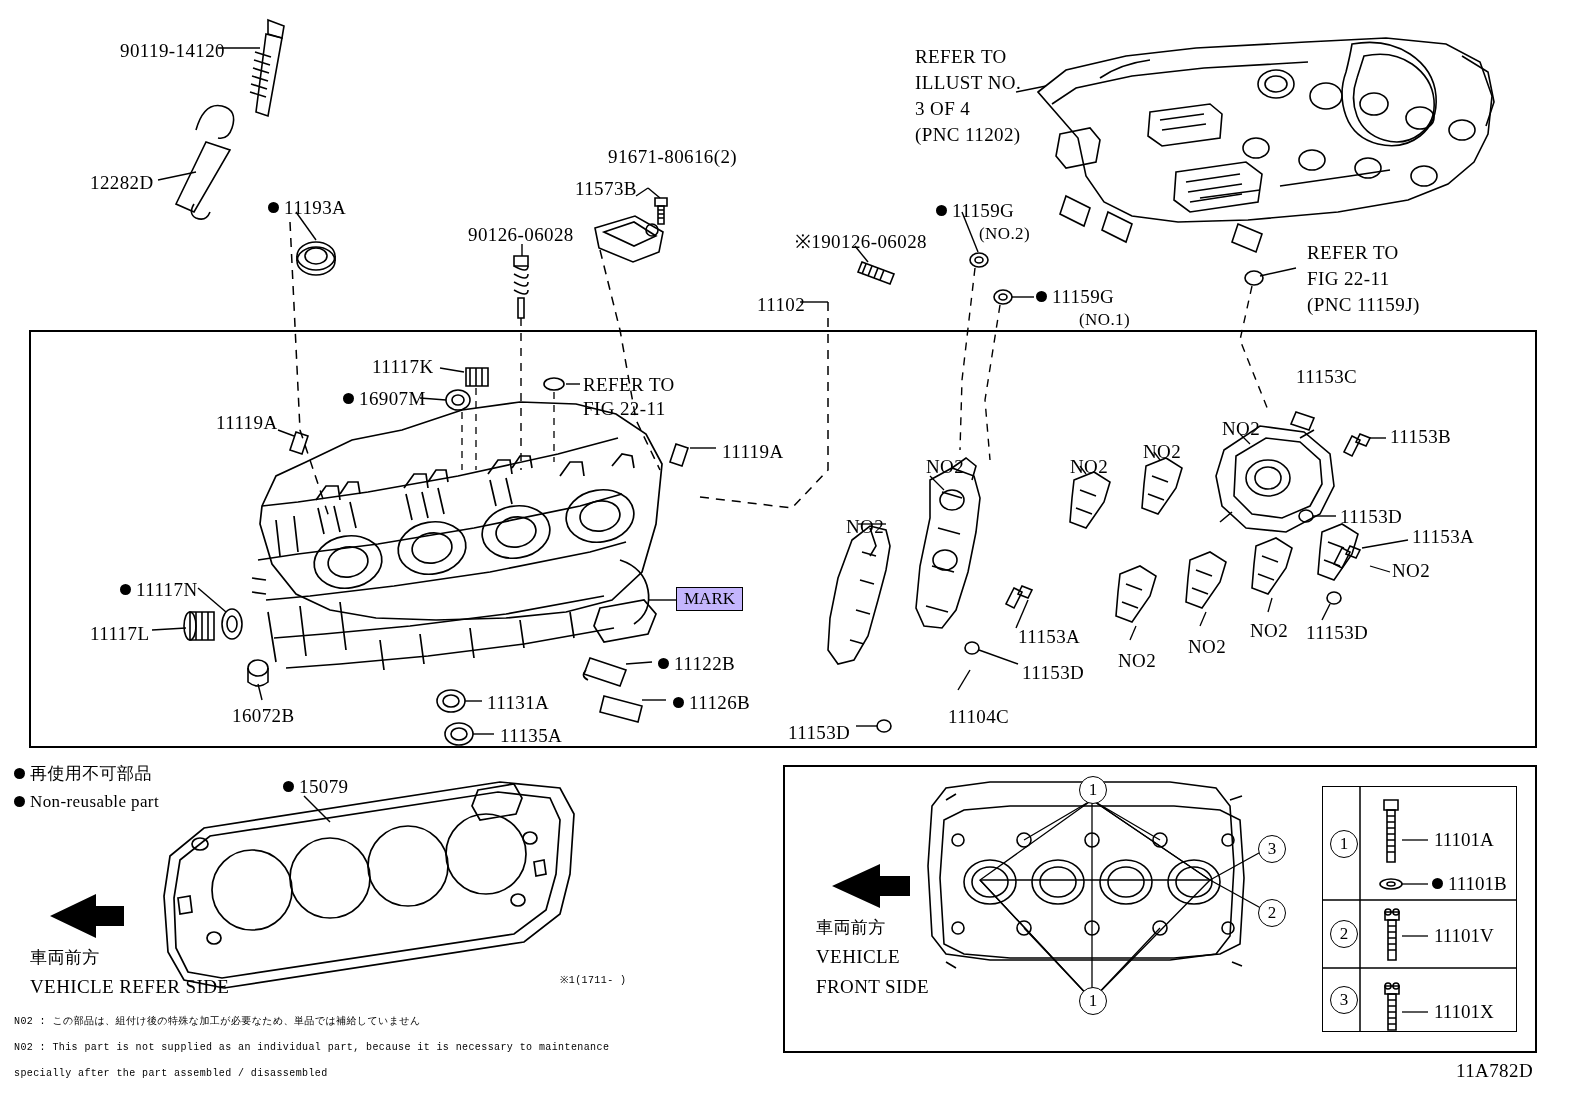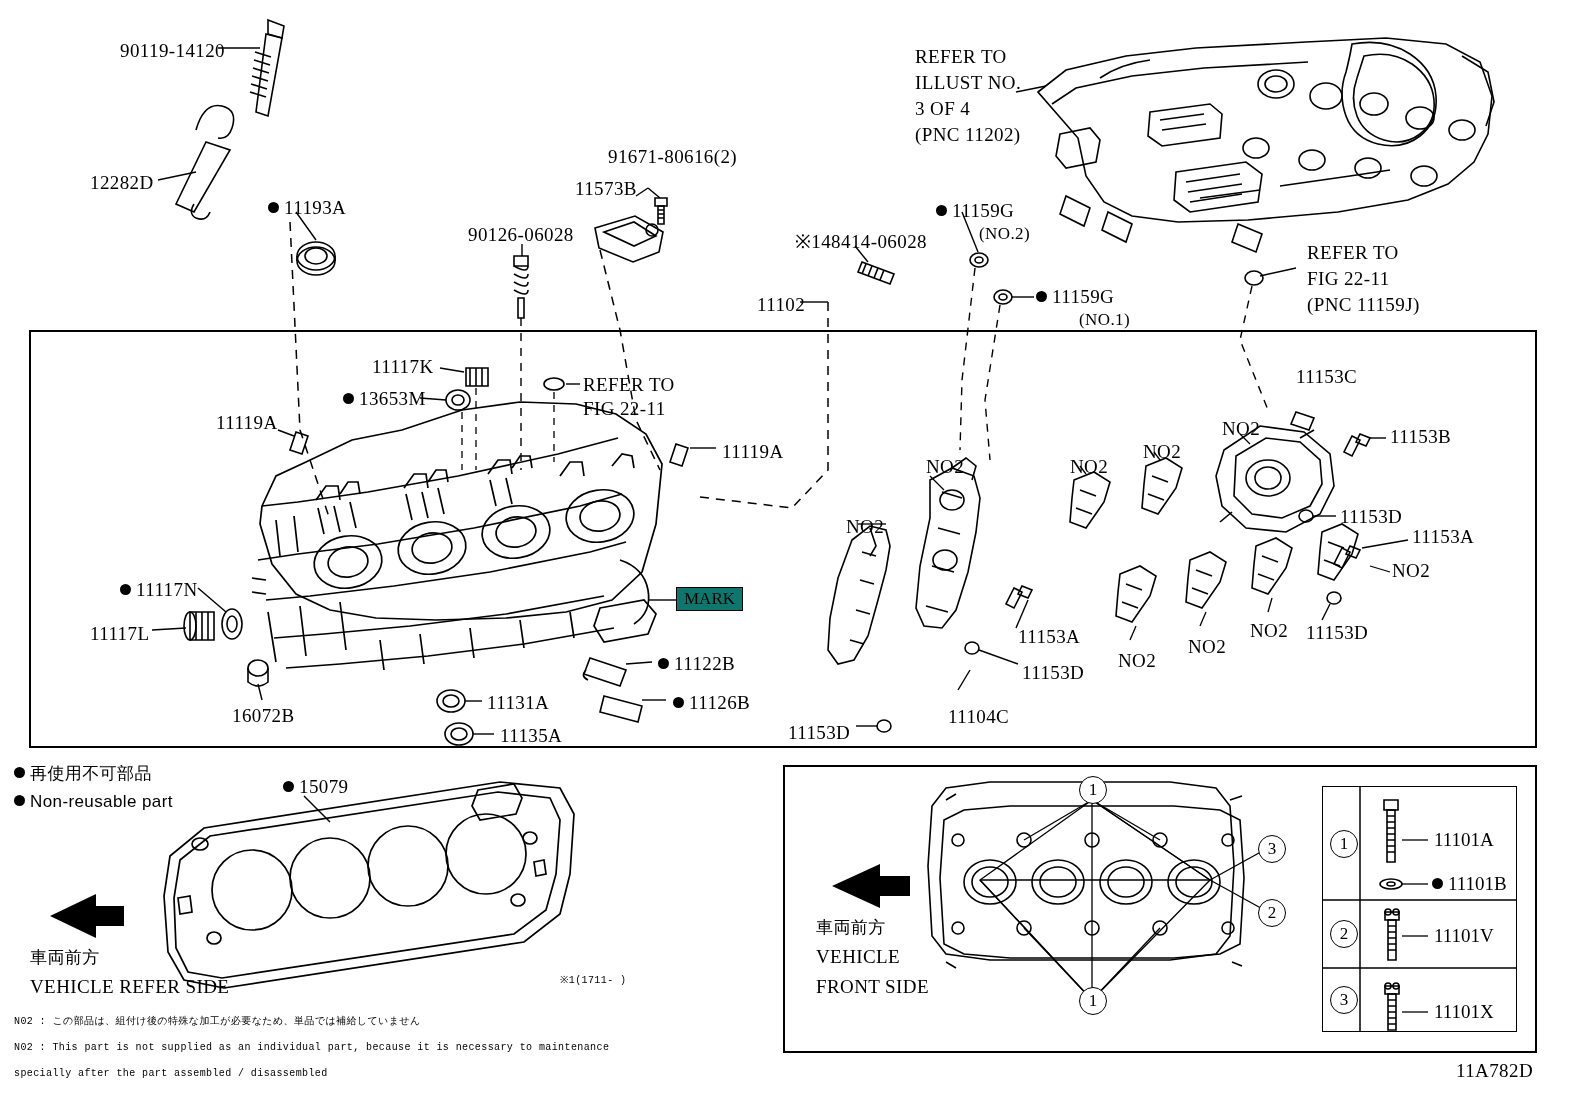--- a/index.html
+++ b/index.html
@@ -1,26 +1,26 @@
 <!DOCTYPE html>
 <html><head>
 <meta charset="utf-8">
 <style>
   html,body{margin:0;padding:0;background:#ffffff;}
   body{width:1592px;height:1099px;position:relative;overflow:hidden;
        font-family:"Liberation Serif", serif;color:#000;}
   .lbl{position:absolute;white-space:nowrap;font-size:19px;letter-spacing:.4px;}
   .lbl.sm{font-size:17px;margin-left:24px;}
-  .lbl.jp{font-family:Liberation Sans, sans-serif;font-size:17px;}
+  .lbl.jp{font-family:Liberation Serif, serif;font-size:17px;}
   .lbl.jps{font-family:Liberation Mono, monospace;font-size:10px;}
   .dot{display:inline-block;width:11px;height:11px;border-radius:50%;
        background:#000;margin-right:5px;vertical-align:middle;position:relative;top:-2px;}
   .box{position:absolute;border:2px solid #000;box-sizing:border-box;}
   svg{position:absolute;left:0;top:0;pointer-events:none;}
-  .mark{position:absolute;border:1.5px solid #000;padding:1px 7px;font-size:17px;background:#0f766e;}
+  .mark{position:absolute;border:1.5px solid #000;padding:1px 7px;font-size:17px;background:#c4b5fd;}
   .refbox{position:absolute;border:2px solid #000;box-sizing:border-box;}
   .tbl{position:absolute;border:1.5px solid #000;box-sizing:border-box;}
   .circnum{position:absolute;width:26px;height:26px;border:1.5px solid #000;border-radius:50%;
            background:#fff;font-size:17px;text-align:center;line-height:25px;}
   .code{position:absolute;font-size:19px;}
 </style>
 </head>
 <body>
 
 <div class="box" style="left:29px;top:330px;width:1508px;height:418px;"></div>
@@ -406,21 +406,21 @@
     <line x1="1360" y1="786" x2="1360" y2="1032" stroke-width="1.5"></line>
   </g>
 </svg>
 
 <div class="lbl" style="left:120px;top:40px;">90119-14120</div>
 <div class="lbl" style="left:90px;top:172px;">12282D</div>
 <div class="lbl" style="left:268px;top:197px;"><span class="dot"></span><span>11193A</span></div>
 <div class="lbl" style="left:608px;top:146px;">91671-80616(2)</div>
 <div class="lbl" style="left:575px;top:178px;">11573B</div>
 <div class="lbl" style="left:468px;top:224px;">90126-06028</div>
-<div class="lbl" style="left:795px;top:228px;">※148414-06028</div>
+<div class="lbl" style="left:795px;top:228px;">※190126-06028</div>
 <div class="lbl" style="left:757px;top:294px;">11102</div>
 <div class="lbl" style="left:936px;top:200px;"><span class="dot"></span><span>11159G</span></div>
 <div class="lbl sm" style="left:955px;top:224px;">(NO.2)</div>
 <div class="lbl" style="left:1036px;top:286px;"><span class="dot"></span><span>11159G</span></div>
 <div class="lbl sm" style="left:1055px;top:310px;">(NO.1)</div>
 
 <div class="lbl" style="left:915px;top:46px;">REFER TO</div>
 <div class="lbl" style="left:915px;top:72px;">ILLUST NO.</div>
 <div class="lbl" style="left:915px;top:98px;">3 OF 4</div>
 <div class="lbl" style="left:915px;top:124px;">(PNC 11202)</div>
@@ -442,21 +442,21 @@
 <div class="lbl" style="left:1250px;top:620px;">NO2</div>
 <div class="lbl" style="left:1188px;top:636px;">NO2</div>
 <div class="lbl" style="left:1118px;top:650px;">NO2</div>
 <div class="lbl" style="left:1018px;top:626px;">11153A</div>
 <div class="lbl" style="left:1022px;top:662px;">11153D</div>
 <div class="lbl" style="left:1306px;top:622px;">11153D</div>
 <div class="lbl" style="left:788px;top:722px;">11153D</div>
 <div class="lbl" style="left:948px;top:706px;">11104C</div>
 
 <div class="lbl" style="left:372px;top:356px;">11117K</div>
-<div class="lbl" style="left:343px;top:388px;"><span class="dot"></span><span>13653M</span></div>
+<div class="lbl" style="left:343px;top:388px;"><span class="dot"></span><span>16907M</span></div>
 <div class="lbl" style="left:583px;top:374px;">REFER TO</div>
 <div class="lbl" style="left:583px;top:398px;">FIG 22-11</div>
 <div class="lbl" style="left:216px;top:412px;">11119A</div>
 <div class="lbl" style="left:722px;top:441px;">11119A</div>
 <div class="lbl" style="left:120px;top:579px;"><span class="dot"></span><span>11117N</span></div>
 <div class="lbl" style="left:90px;top:623px;">11117L</div>
 <div class="lbl" style="left:232px;top:705px;">16072B</div>
 <div class="lbl" style="left:658px;top:653px;"><span class="dot"></span><span>11122B</span></div>
 <div class="lbl" style="left:487px;top:692px;">11131A</div>
 <div class="lbl" style="left:673px;top:692px;"><span class="dot"></span><span>11126B</span></div>

